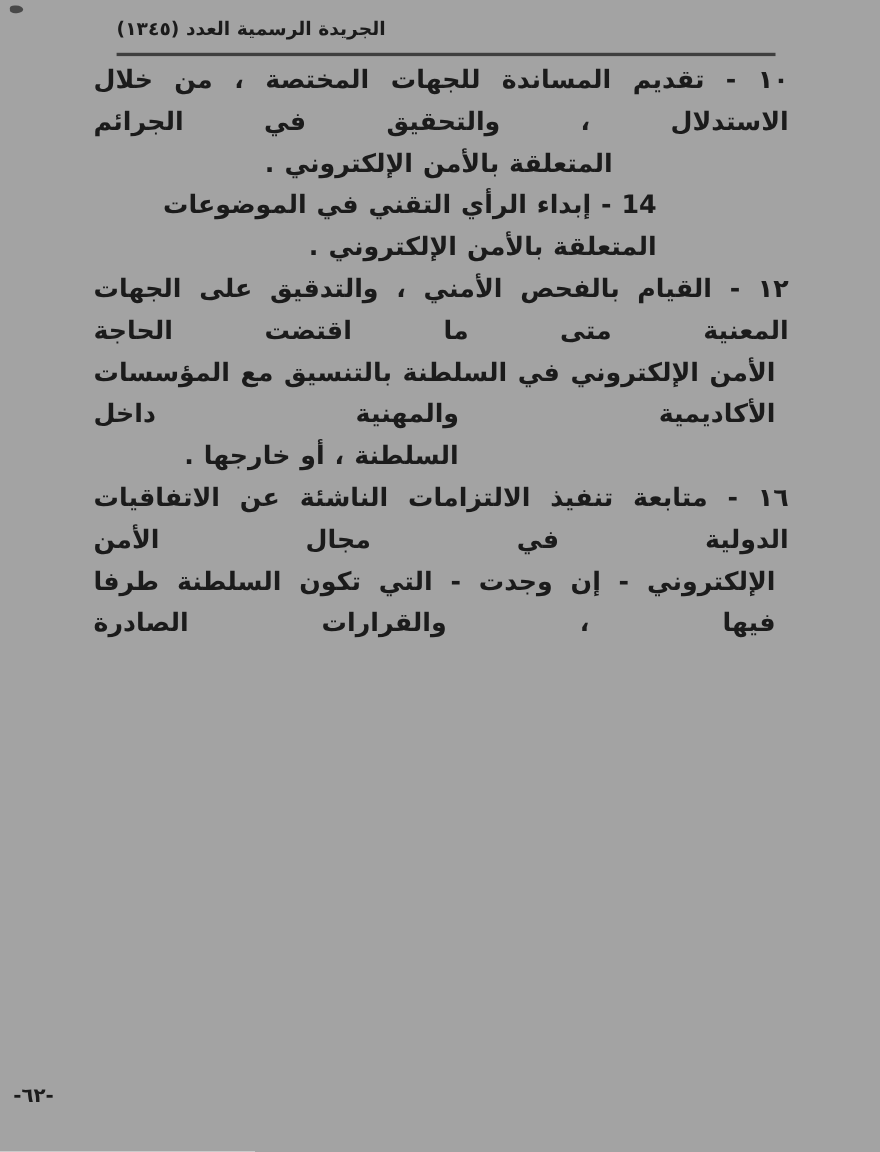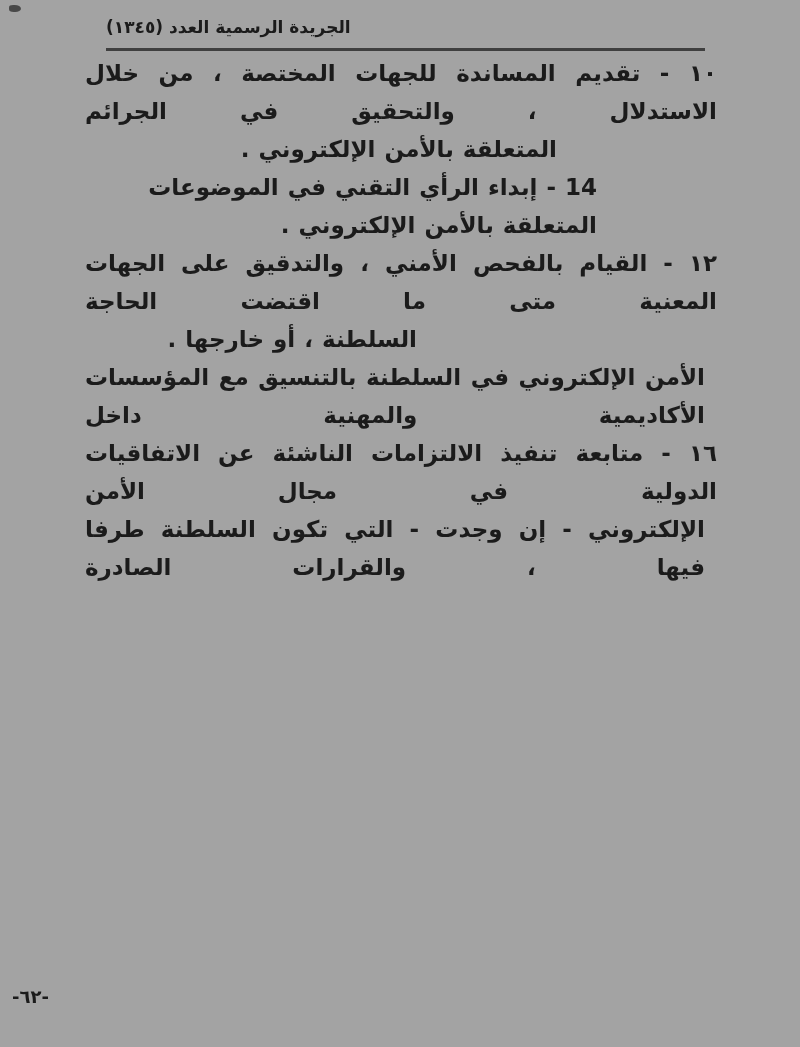--- a/index.html
+++ b/index.html
@@ -106,22 +106,22 @@
       <div class="line l-short" style="padding-right:120px"><span class="num">14</span><span> - </span><span>إبداء الرأي التقني في الموضوعات المتعلقة بالأمن الإلكتروني .</span></div>
     </div>
 
     <div>
       <div class="line l-full"><span class="num">١٢</span><span> - </span><span>القيام بالفحص الأمني ، والتدقيق على الجهات المعنية متى ما اقتضت الحاجة</span></div>
     </div>
 
 
 
     <div>
+      <div class="line l-cont">الأمن الإلكتروني في السلطنة بالتنسيق مع المؤسسات الأكاديمية والمهنية داخل</div>
       <div class="line l-short" style="padding-right:300px">السلطنة ، أو خارجها .</div>
-      <div class="line l-cont">الأمن الإلكتروني في السلطنة بالتنسيق مع المؤسسات الأكاديمية والمهنية داخل</div>
     </div>
 
     <div>
       <div class="line l-full"><span class="num">١٦</span><span> - </span><span>متابعة تنفيذ الالتزامات الناشئة عن الاتفاقيات الدولية في مجال الأمن</span></div>
       <div class="line l-cont">الإلكتروني - إن وجدت - التي تكون السلطنة طرفا فيها ، والقرارات الصادرة</div>
 
     </div>
 
   </div>
 

